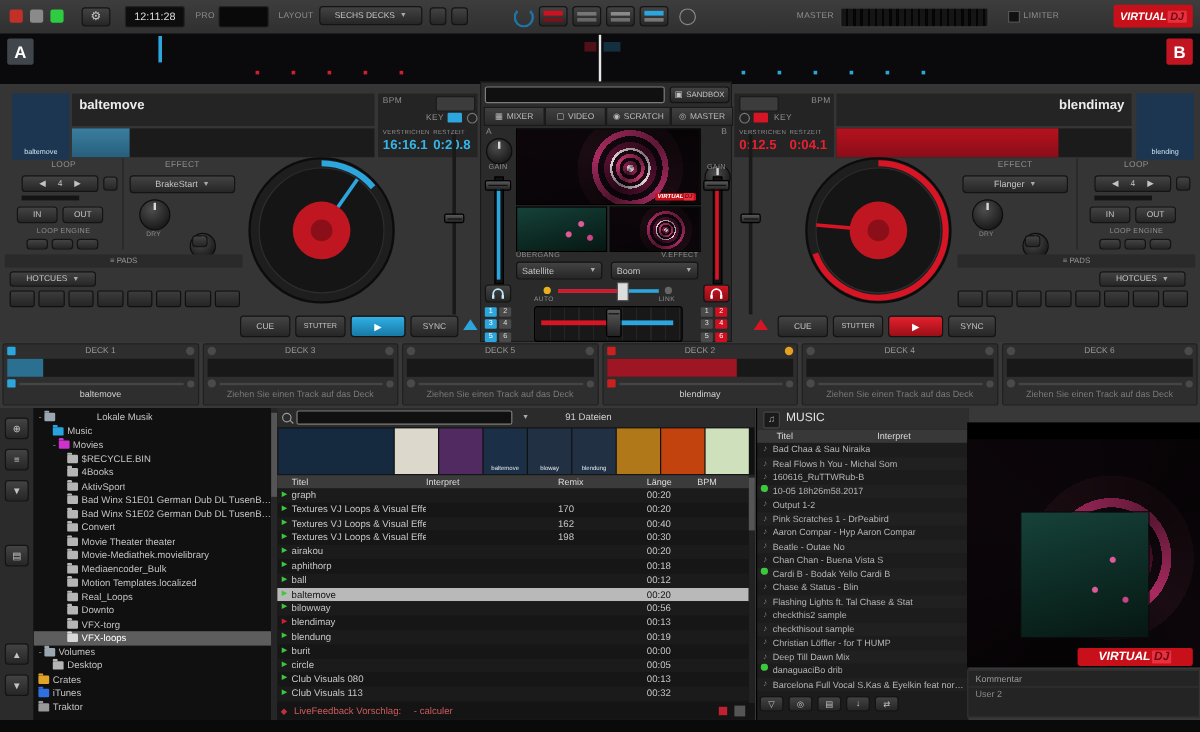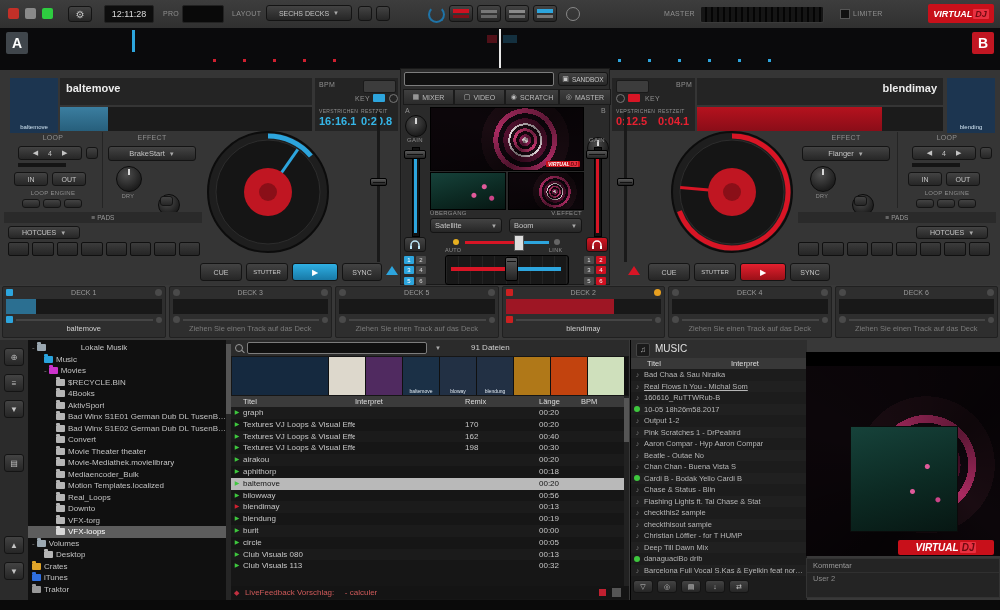--- a/index.html
+++ b/index.html
@@ -33,21 +33,21 @@
   .ficon::before{content:"";position:absolute;left:0;top:-2px;width:4px;height:2px;background:inherit;border-radius:1px 1px 0 0}
   .frow{height:11.8px;line-height:11.8px;display:flex;font-size:8px;color:#c6c6c6;white-space:nowrap;overflow:hidden}
   .frow:nth-child(odd){background:#1b1b1b}
   .frow.fsel{background:#b9b9b9;color:#141414}
   .fc-i{width:12px;text-align:center;flex:none}
   .fc-t{width:112px;flex:none;overflow:hidden}
   .fc-a{width:110px;flex:none;overflow:hidden}
   .fc-r{width:74px;flex:none}
   .fc-l{width:42px;flex:none}
   .fc-b{width:36px;flex:none}
-  .srow{height:11.5px;line-height:11.5px;display:flex;align-items:center;font-size:7.5px;color:#b5b5b5;white-space:nowrap;overflow:hidden}
+  .srow{height:11.5px;line-height:11.5px;display:flex;align-items:flex-start;font-size:7.5px;color:#b5b5b5;white-space:nowrap;overflow:hidden}
   .srow:nth-child(even){background:#202020}
   .hcell{font-size:7.5px;color:#ddd}
   .strip{flex:1;background:#2e2e2e;border:1px solid #202020;position:relative;border-radius:2px}
   .pad6{width:10px;height:8px;font-size:6px;line-height:8px;text-align:center;border-radius:1px;color:#ddd;background:#4a4a4a}
   .pad6.on-blue{background:#2da5dd;color:#fff}
   .pad6.on-red{background:#d01020;color:#fff}
   .dpad{width:21px;height:12px;background:linear-gradient(#3c3c3c,#252525);border:1px solid #101010;border-radius:2px}
   .meter-seg{background:repeating-linear-gradient(90deg,#151515 0 4px,#050505 4px 6px)}
   input.sin{background:#101010;border:1px solid #7d7d7d;color:#ddd;font-size:8px;padding:0 3px;box-sizing:border-box;border-radius:2px}
 </style>
@@ -648,20 +648,28 @@
           <span class="fc-b"></span>
         </div>
         <div class="frow">
           <span class="fc-i" style="color: rgb(62, 199, 62); font-size: 6px;">▶</span>
           <span class="fc-t">aphithorp</span>
           <span class="fc-a"></span>
           <span class="fc-r"></span>
           <span class="fc-l">00:18</span>
           <span class="fc-b"></span>
         </div>
+        <div class="frow">
+          <span class="fc-i" style="color: rgb(62, 199, 62); font-size: 6px;">▶</span>
+          <span class="fc-t">ball</span>
+          <span class="fc-a"></span>
+          <span class="fc-r"></span>
+          <span class="fc-l">00:12</span>
+          <span class="fc-b"></span>
+        </div>
         <div class="frow fsel">
           <span class="fc-i" style="color: rgb(62, 199, 62); font-size: 6px;">▶</span>
           <span class="fc-t">baltemove</span>
           <span class="fc-a"></span>
           <span class="fc-r"></span>
           <span class="fc-l">00:20</span>
           <span class="fc-b"></span>
         </div>
         <div class="frow">
           <span class="fc-i" style="color: rgb(62, 199, 62); font-size: 6px;">▶</span>
@@ -741,21 +749,21 @@
       <span class="hcell" style="margin-left:16px;width:84px">Titel</span>
       <span class="hcell">Interpret</span>
     </div>
     <div class="abs" id="sidelist" style="left:0;top:29px;width:176px;height:209px;overflow:hidden">
         <div class="srow">
           <span style="color: rgb(122, 122, 122); width: 13px; text-align: center; flex: 0 0 auto; font-size: 7px;">♪</span>
           <span style="overflow: hidden; text-overflow: ellipsis; white-space: nowrap;">Bad Chaa &amp; Sau Niraika</span>
         </div>
         <div class="srow">
           <span style="color: rgb(122, 122, 122); width: 13px; text-align: center; flex: 0 0 auto; font-size: 7px;">♪</span>
-          <span style="overflow: hidden; text-overflow: ellipsis; white-space: nowrap; text-decoration: underline;">Real Flows h You - Michal Som</span>
+          <span style="overflow: hidden; text-overflow: ellipsis; white-space: nowrap;">Real Flows h You - Michal Som</span>
         </div>
         <div class="srow">
           <span style="color: rgb(122, 122, 122); width: 13px; text-align: center; flex: 0 0 auto; font-size: 7px;">♪</span>
           <span style="overflow: hidden; text-overflow: ellipsis; white-space: nowrap;">160616_RuTTWRub-B</span>
         </div>
         <div class="srow">
           <span style="width: 6px; height: 6px; border-radius: 50%; background: rgb(62, 199, 62); margin: 0px 4px 0px 3px; flex: 0 0 auto;"></span>
           <span style="overflow: hidden; text-overflow: ellipsis; white-space: nowrap;">10-05 18h26m58.2017</span>
         </div>
         <div class="srow">

